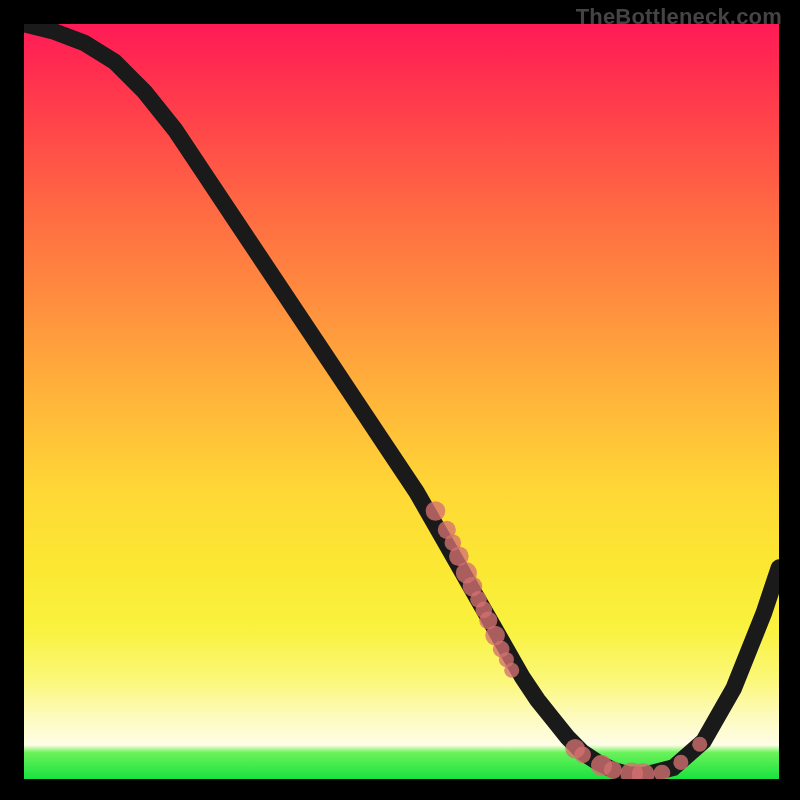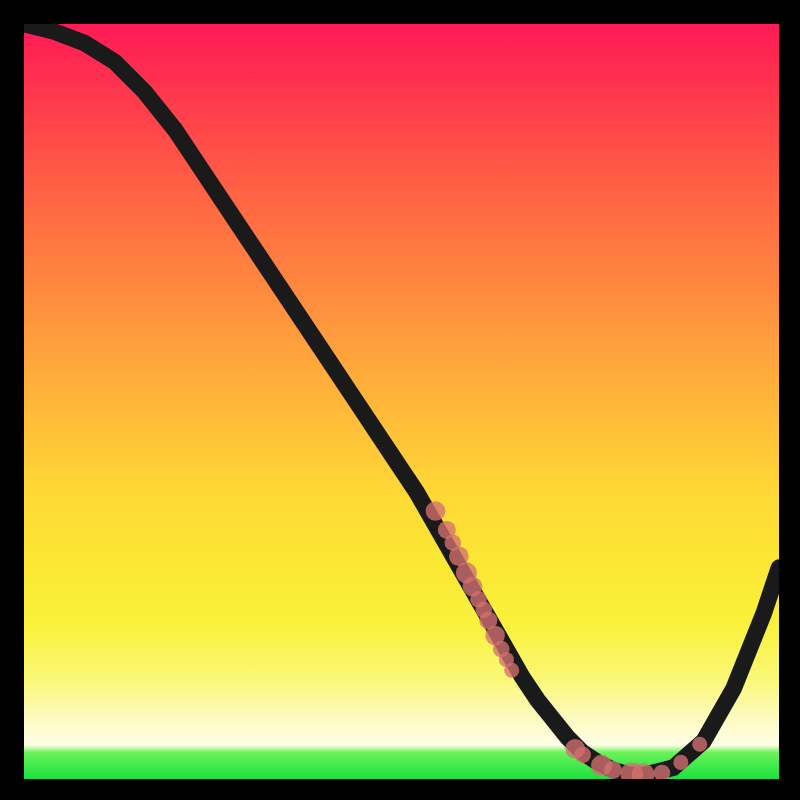--- a/index.html
+++ b/index.html
@@ -72,20 +72,21 @@
   .dot {
     fill: #d47171;
     fill-opacity: 0.78;
     stroke: none;
   }
 </style>
 </head>
 <body>
 
 <div class="outer">
+  <div class="watermark">TheBottleneck.com</div>
 
   <div class="plot-area">
     <div class="gradient-bg"></div>
     <svg class="curve-layer" viewBox="0 0 100 100" preserveAspectRatio="none">
       <path id="curve-path" class="curve" d="M0.00 0.00 L4.00 1.00 L8.00 2.50 L12.00 5.00 L16.00 9.00 L20.00 14.00 L24.00 20.00 L28.00 26.00 L32.00 32.00 L36.00 38.00 L40.00 44.00 L44.00 50.00 L48.00 56.00 L52.00 62.00 L56.00 69.00 L58.00 72.50 L60.00 76.00 L62.00 79.50 L64.00 83.00 L66.00 86.50 L68.00 89.50 L70.00 92.00 L72.00 94.50 L74.00 96.50 L76.00 97.80 L78.00 98.80 L80.00 99.40 L82.00 99.50 L86.00 98.50 L90.00 95.00 L94.00 88.00 L98.00 78.00 L100.00 72.00"></path>
       <g id="markers-group">
           <circle class="dot" cx="54.5" cy="64.5" r="1.3"></circle>
           <circle class="dot" cx="56" cy="67" r="1.2"></circle>
           <circle class="dot" cx="56.8" cy="68.7" r="1.1"></circle>
           <circle class="dot" cx="57.6" cy="70.5" r="1.3"></circle>

